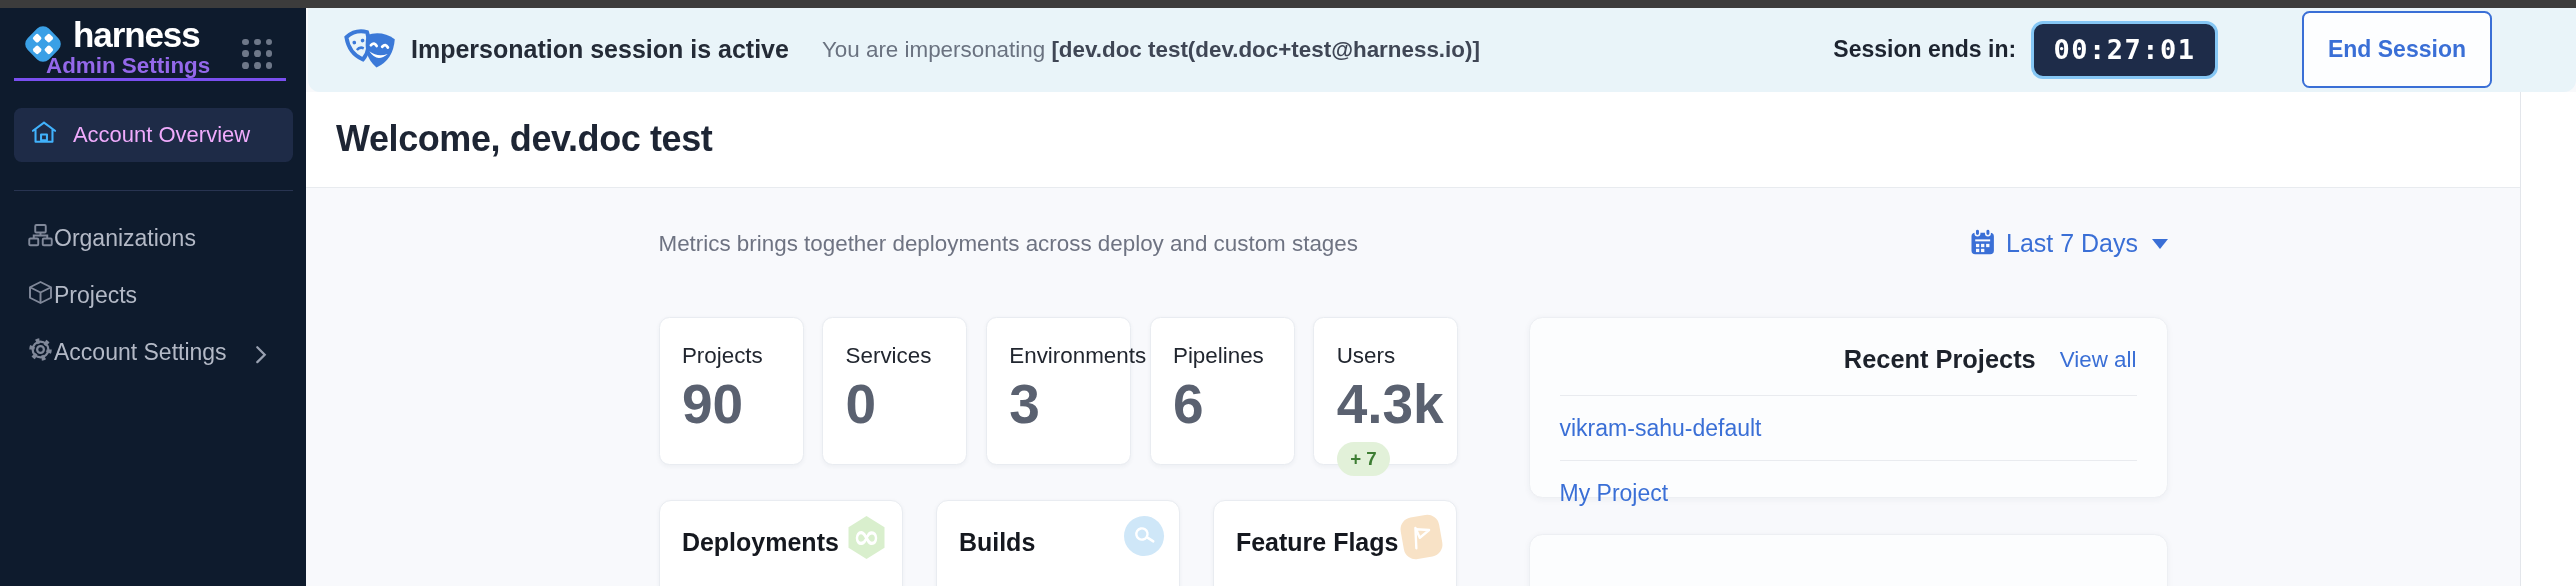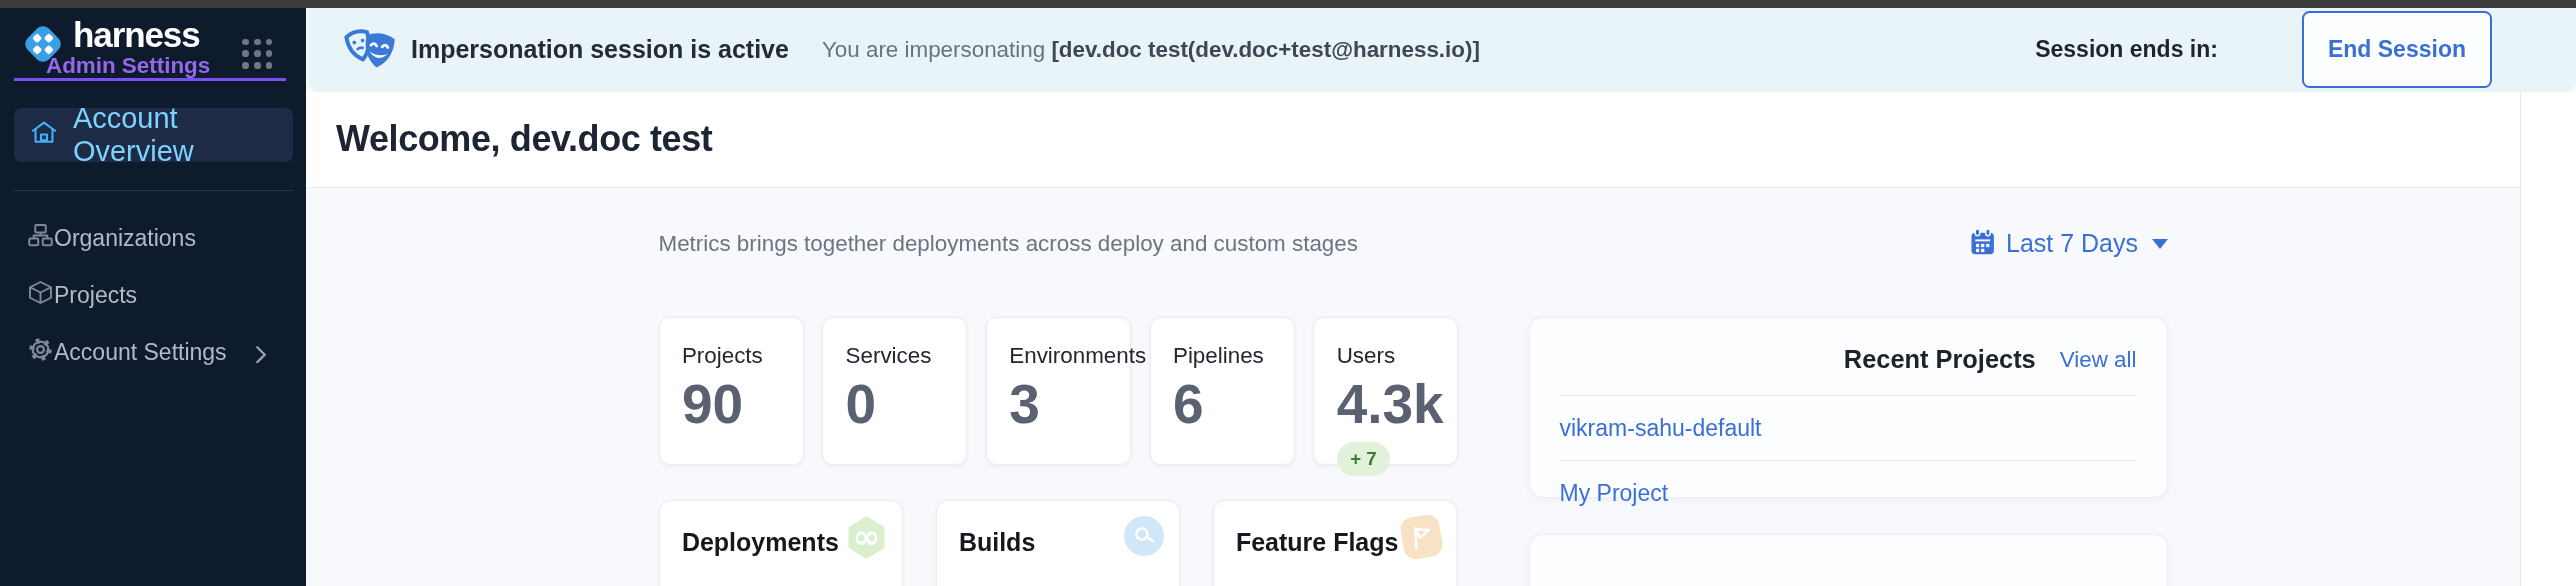--- a/index.html
+++ b/index.html
@@ -18,21 +18,21 @@
                 color:#ffffff; letter-spacing:-1.1px; }
   .brand-sub { position:absolute; left:46px; top:45px; font-size:22.4px; font-weight:600; color:#9468ea; }
   .grid-icon { position:absolute; left:242px; top:31px; display:grid;
                grid-template-columns:repeat(3,6.7px); gap:5.2px; cursor:pointer; }
   .grid-icon span { width:6.7px; height:6.7px; border-radius:50%; background:#6e7889; }
   .brand-rule { position:absolute; left:13.5px; top:70px; width:272px; height:3px; background:#7a4ff0; }
 
   .nav { position:absolute; top:100px; left:0; right:0; }
   .nav-active { margin:0 13.5px; height:54px; border-radius:7.5px; background:#1e2b47;
                 display:flex; align-items:center; padding-left:16.4px; gap:15px; cursor:pointer; }
-  .nav-active .lbl { color:#7dd3fc; font-size:29px; font-weight:500; }
+  .nav-active .lbl { color:#f0abfc; font-size:22px; font-weight:500; }
   .nav-divider { margin:28px 13.5px 0; height:0.7px; background:#283451; }
   .nav-items { margin-top:19.4px; }
   .nav-item { height:57px; display:flex; align-items:center; padding-left:27px; gap:0;
               font-size:23px; color:#b3b9c6; cursor:pointer; position:relative; }
   .nav-item .chev { position:absolute; right:39px; top:19.4px; }
 
   
   .right-col { flex:1; display:flex; flex-direction:column; min-width:0; }
 
   
@@ -215,20 +215,21 @@
             <path d="M36 37 Q49 52 62 37 Q49 44 36 37Z" fill="#fff"></path>
           </g>
         </svg>
       </span>
       <span class="banner-title">Impersonation session is active</span>
       <span class="banner-sub">
         <span>You are impersonating</span>
         <b>[dev.doc test(dev.doc+test@harness.io)]</b>
       </span>
       <span class="session-label">Session ends in:</span>
+      <span class="timer">00:27:01</span>
       <button class="end-btn">End Session</button>
     </div>
 
     <div class="main">
       <div class="content-col">
 
         <div class="welcome-band">
           <span class="welcome">Welcome, dev.doc test</span>
         </div>
 

